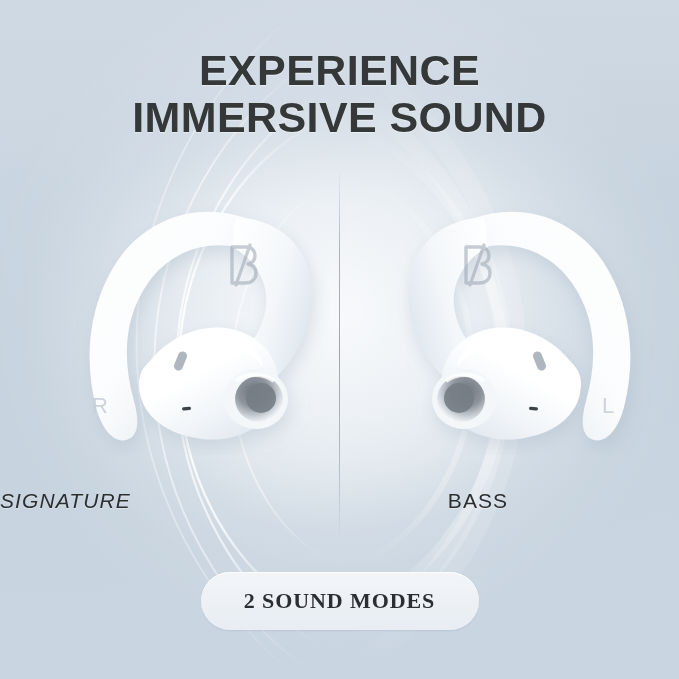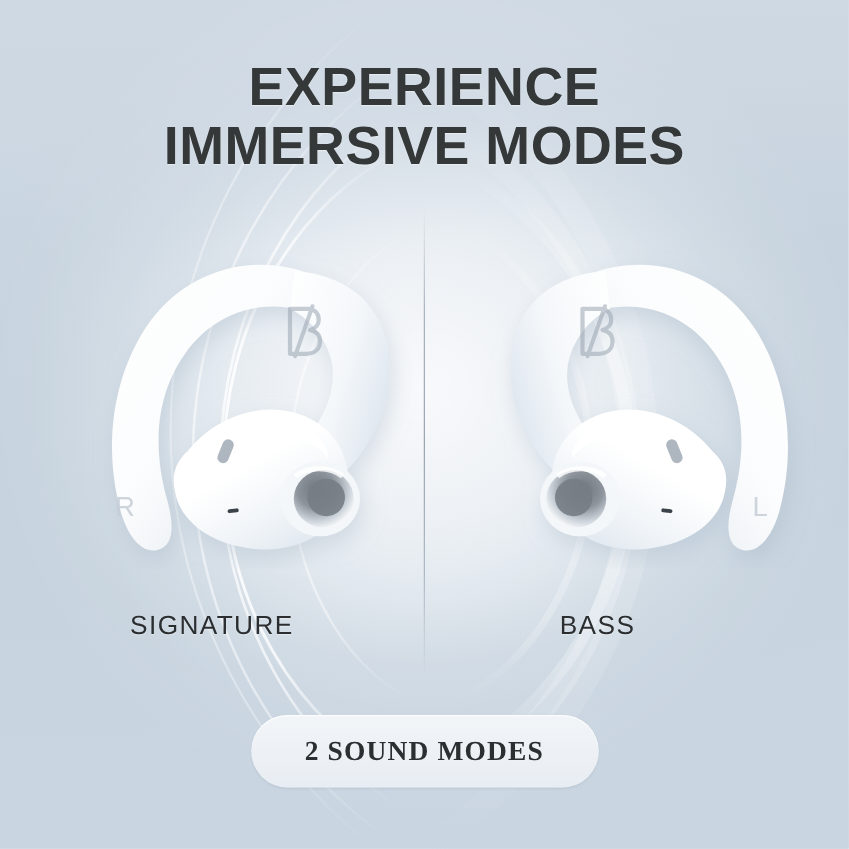--- a/index.html
+++ b/index.html
@@ -57,21 +57,21 @@
 
   
   .mode-label{
     position:absolute;top:489px;
     color:#2a2e30;
     font-size:21px;
     letter-spacing:1.1px;
     font-weight:400;
     text-shadow:0 1px 1px rgba(255,255,255,.4);
   }
-  .mode-left{left:0;width:339px;text-align:center;}
+  .mode-left{left:0;width:339px;text-align:left;font-style:italic;}
   .mode-right{left:339px;width:278px;text-align:center;}
 
   
   .badge{
     position:absolute;left:50%;top:572px;
     transform:translateX(-50%);
     min-width:278px;
     padding:16px 40px;
     box-sizing:border-box;
     text-align:center;
@@ -305,21 +305,21 @@
       <g opacity=".55" transform="translate(72,60)">
         <path d="M4 2 H18 C24 2 27 6 27 11 C27 15 24 18 20 19 C25 20 28 23 28 28 C28 34 24 38 17 38 H4 Z" fill="none" stroke="#9aa5b1" stroke-width="3.4" stroke-linejoin="round"></path>
         <path d="M22 0 L8 40" stroke="#9aa5b1" stroke-width="3.2" stroke-linecap="round"></path>
       </g>
 
       <text x="212" y="228" font-family="Liberation Sans, sans-serif" font-size="22" fill="#c6ced7" opacity=".85">L</text>
     </svg>
   </div>
 
   <div class="headline">EXPERIENCE
-IMMERSIVE MODES</div>
+IMMERSIVE SOUND</div>
 
   <div class="mode-label mode-left">SIGNATURE</div>
   <div class="mode-label mode-right">BASS</div>
 
   <div class="badge">
     <span class="badge-text">2 SOUND MODES</span>
   </div>
 
 </div>
 

